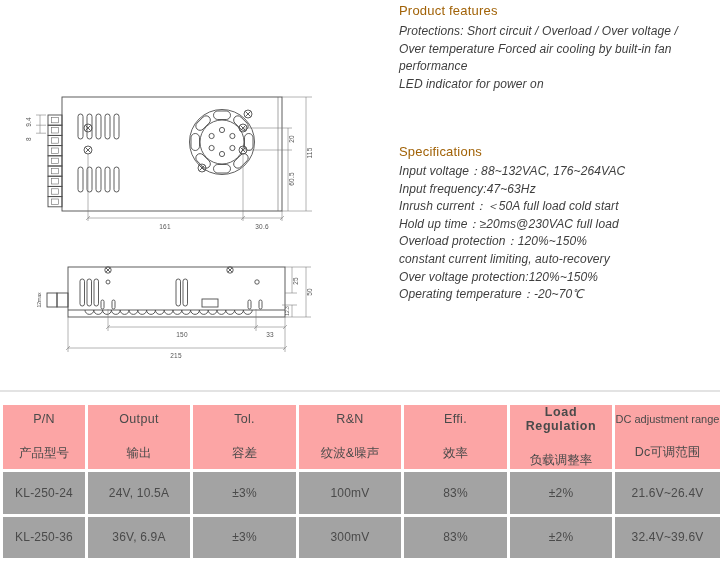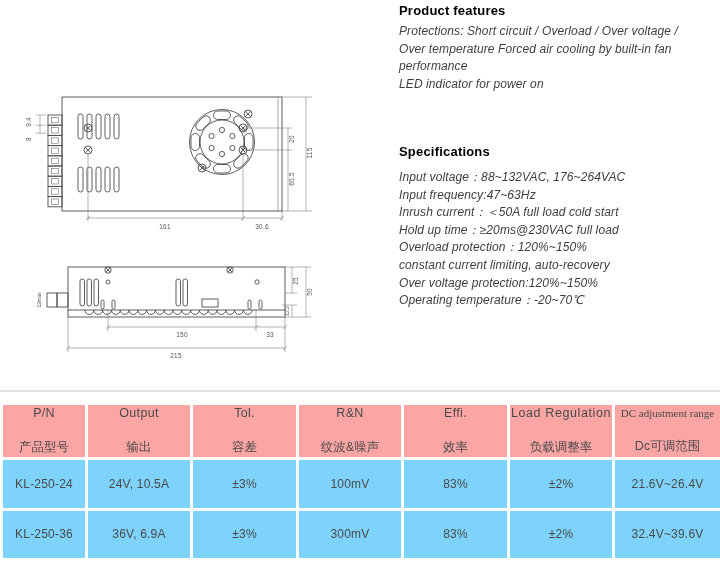--- a/index.html
+++ b/index.html
@@ -7,22 +7,22 @@
     width:720px;height:561px;background:#ffffff;
     font-family:"Liberation Sans", sans-serif;
     -webkit-font-smoothing:antialiased;
   }
   .page{position:relative;width:720px;height:561px;overflow:hidden;background:#fff;}
 
   
   .text-section{position:absolute;left:399px;width:318px;}
   .features{top:3px;}
   .specs{top:144px;}
-  .sec-title{color:#000000;font-size:13px;font-weight:bold;letter-spacing:.2px;margin-bottom:5px;}
-  .specs .sec-title{margin-bottom:10px;}
+  .sec-title{color:#a16207;font-size:13px;font-weight:normal;letter-spacing:.2px;margin-bottom:5px;}
+  .specs .sec-title{margin-bottom:4px;}
   .sec-line{color:#3e3e3e;font-size:12px;line-height:17.6px;letter-spacing:.1px;white-space:nowrap;font-style:italic;}
 
   
   .drawing{position:absolute;left:0;}
   .top-view{top:85px;}
   .side-view{top:253px;}
   .ln{stroke:#4c4c4c;stroke-width:.9;fill:none;}
   .lt{stroke:#6a6a6a;stroke-width:.6;fill:none;}
   .dim{stroke:#787878;stroke-width:.55;fill:none;}
   .dt{font-size:6.5px;fill:#555;letter-spacing:.2px;}
@@ -35,25 +35,25 @@
   
   table.spec-table{
     position:absolute;left:0;top:402px;width:720px;height:159px;
     border-collapse:collapse;table-layout:fixed;
   }
   .spec-table th,.spec-table td{
     border:3px solid #ffffff;text-align:center;vertical-align:middle;
     padding:0;font-weight:normal;color:#4a4a4a;
   }
   .spec-table thead th{background:#fca5a5;height:52px;}
-  .spec-table tbody td{background:#7dd3fc;height:31px;font-size:12px;letter-spacing:.2px;}
+  .spec-table tbody td{background:#a3a3a3;height:31px;font-size:12px;letter-spacing:.2px;}
   .h-en{font-size:12.5px;letter-spacing:.3px;}
   .h-zh{font-size:12.5px;margin-top:19px;}
-  .spec-table thead th:last-child .h-en{font-size:11px;letter-spacing:0;font-family:Liberation Serif, serif;}
-  .spec-table thead th:nth-child(6) .h-en{letter-spacing:.6px;}
+  .spec-table thead th:last-child .h-en{font-size:11px;letter-spacing:0;}
+  .spec-table thead th:nth-child(6) .h-en{letter-spacing:.6px;font-weight:bold;}
 </style>
 </head>
 <body>
 
 <div class="page">
 
   <svg class="drawing top-view" width="340" height="150" viewBox="0 0 340 150">
     <defs>
       <g id="scrX" class="ln">
         <circle r="4"></circle>

